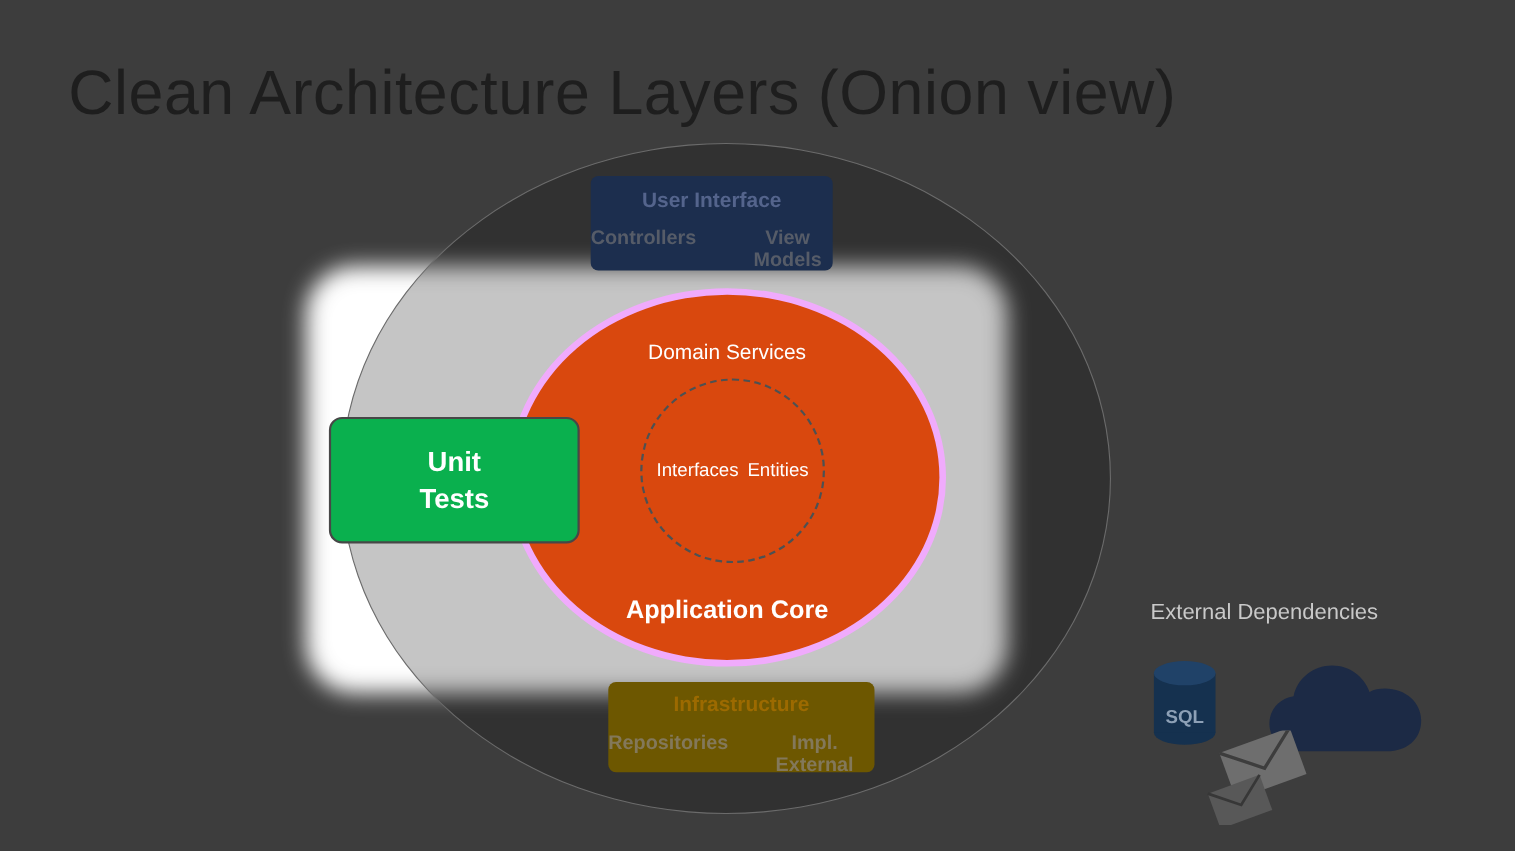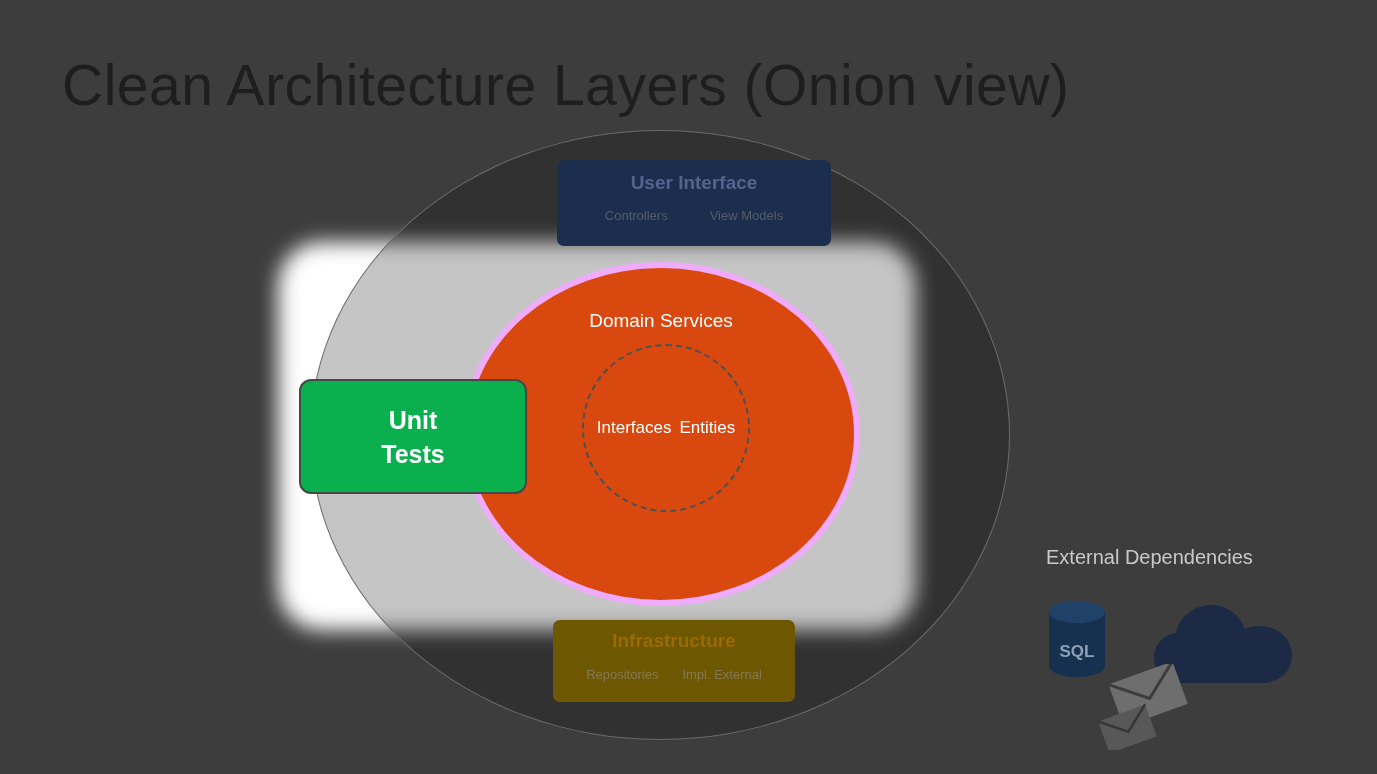--- a/index.html
+++ b/index.html
@@ -12,23 +12,23 @@
   
   .highlight{position:absolute;left:278px;top:242px;width:638px;height:388px;
              background:#ffffff;border-radius:44px;filter:blur(10px);z-index:1;}
 
   
   .onion-outer{position:absolute;left:310px;top:130px;width:700px;height:610px;
                border-radius:50%;background:rgba(14,14,14,0.24);
                border:1.5px solid #6b6b6b;box-sizing:border-box;z-index:2;}
 
   .layer-box{position:absolute;text-align:center;box-sizing:border-box;z-index:3;border-radius:7px;}
-  .ui-box{left:537px;top:160px;width:274px;height:86px;background:#1c2e4e;padding-top:11px;margin-left:20px;}
+  .ui-box{left:537px;top:160px;width:220px;height:86px;background:#1c2e4e;padding-top:11px;}
   .ui-title{font-size:19px;font-weight:bold;color:#54648c;line-height:23px;}
-  .box-items{display:flex;justify-content:center;margin-top:12px;font-size:13px;line-height:20px;}
+  .box-items{display:flex;justify-content:center;margin-top:12px;font-size:18px;line-height:20px;font-weight:bold;}
   .ui-box .box-items{gap:42px;color:#565c68;}
 
   .infra-box{left:553px;top:620px;width:242px;height:82px;background:#6d5700;padding-top:9px;}
   .infra-title{font-size:19px;font-weight:bold;color:#9c6a00;line-height:24px;}
   .infra-box .box-items{gap:24px;color:#83785a;}
 
   
   .core-ellipse{position:absolute;left:462px;top:262px;width:398px;height:344px;
                 border-radius:50%;background:#d9480e;border:6px solid #f0abfc;
                 box-sizing:border-box;z-index:4;}
@@ -80,20 +80,21 @@
       <span>Impl. External</span>
     </div>
   </div>
 
   <div class="core-ellipse">
     <div class="domain-label">Domain Services</div>
     <div class="dashed-circle">
       <div>Interfaces</div>
       <div>Entities</div>
     </div>
+    <div class="core-label">Application Core</div>
   </div>
 
   <div class="unit-tests">
     <div>Unit</div>
     <div>Tests</div>
   </div>
 
   <div class="external">
     <div class="ext-title">External Dependencies</div>
 

